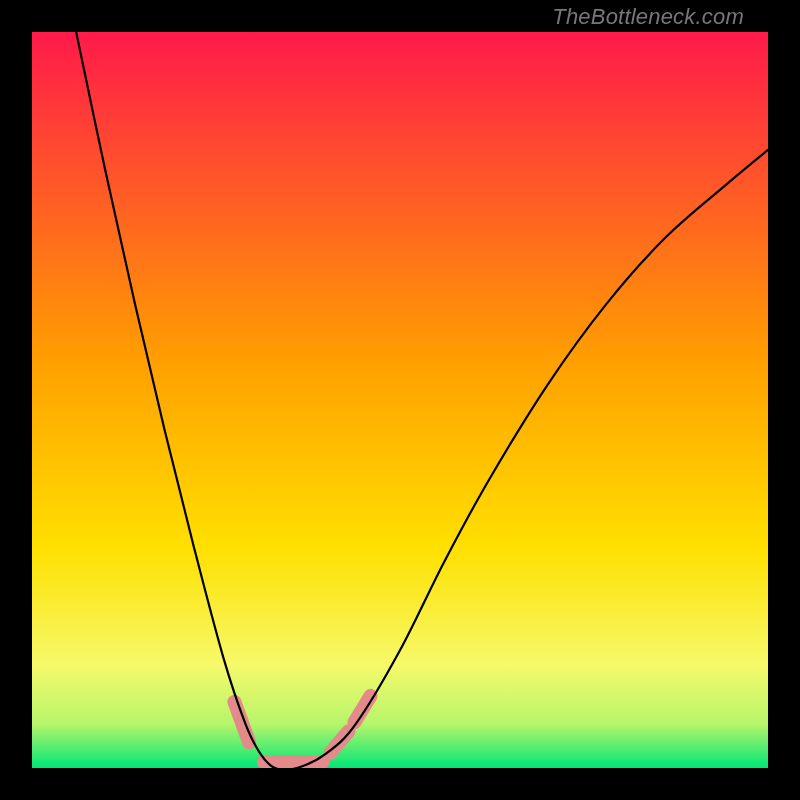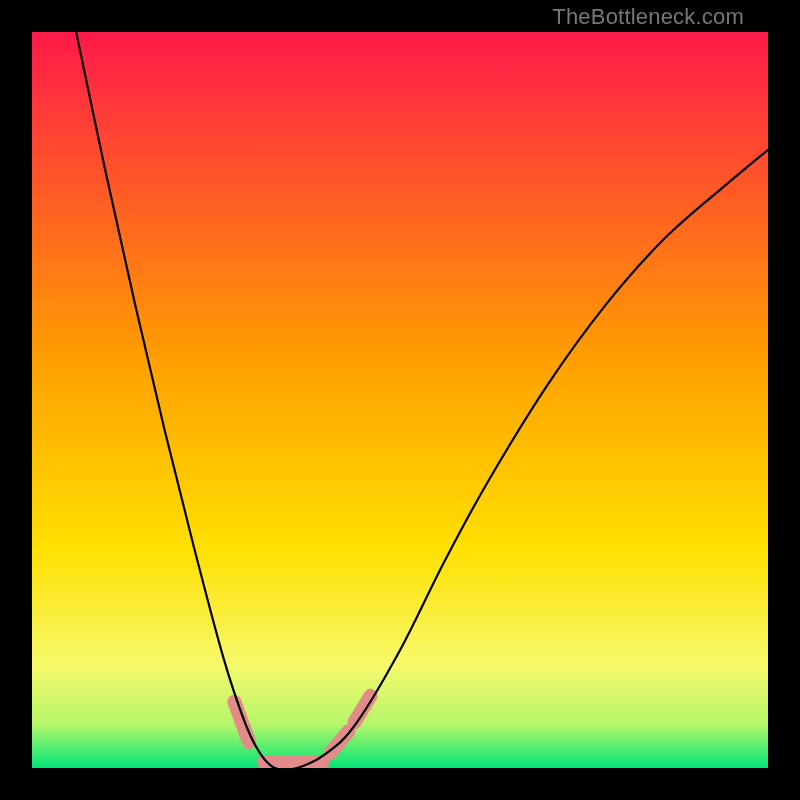--- a/index.html
+++ b/index.html
@@ -9,20 +9,21 @@
     height: 800px;
     background: #000;
     overflow: hidden;
     font-family: Arial, Helvetica, sans-serif;
   }
   .stage {
     position: relative;
     width: 756px;
     height: 800px;
     background: #000;
+    font-style: italic;
   }
   .watermark {
     position: absolute;
     top: 4px;
     right: 12px;
     color: #777;
     font-size: 22px;
     font-weight: 500;
     letter-spacing: 0.2px;
     user-select: none;

